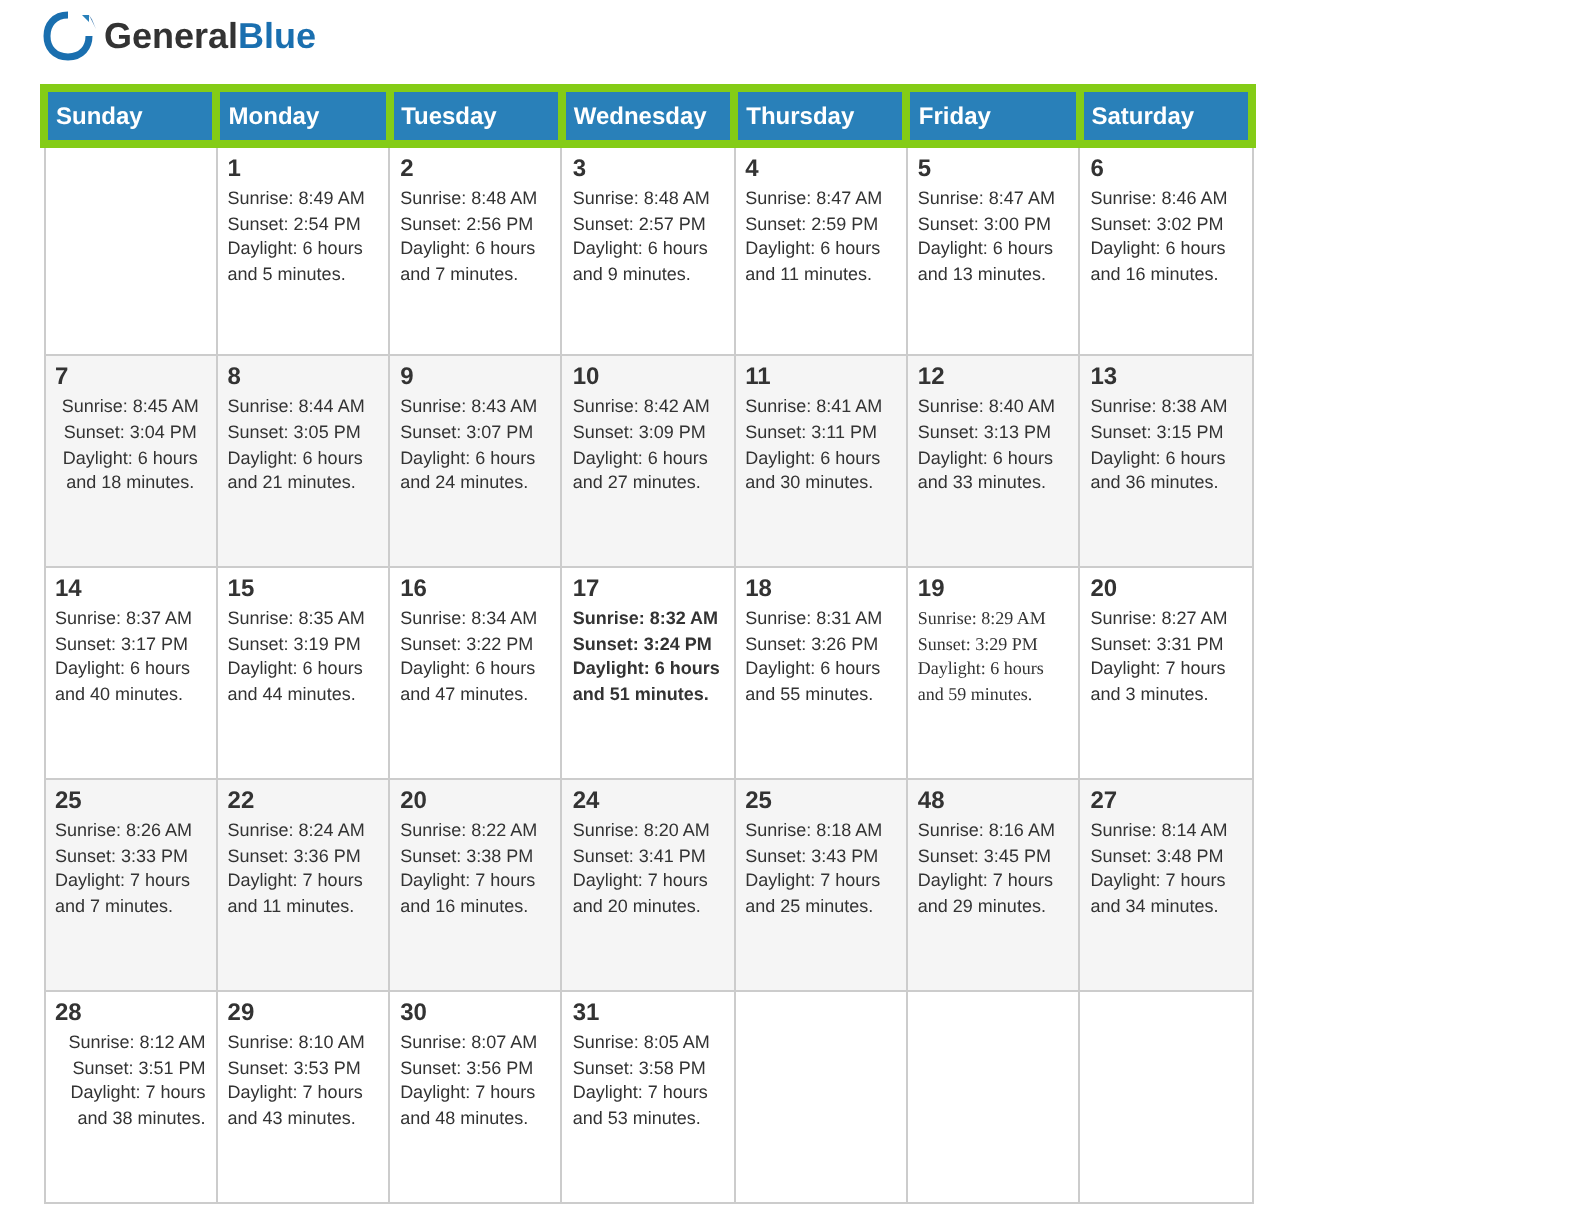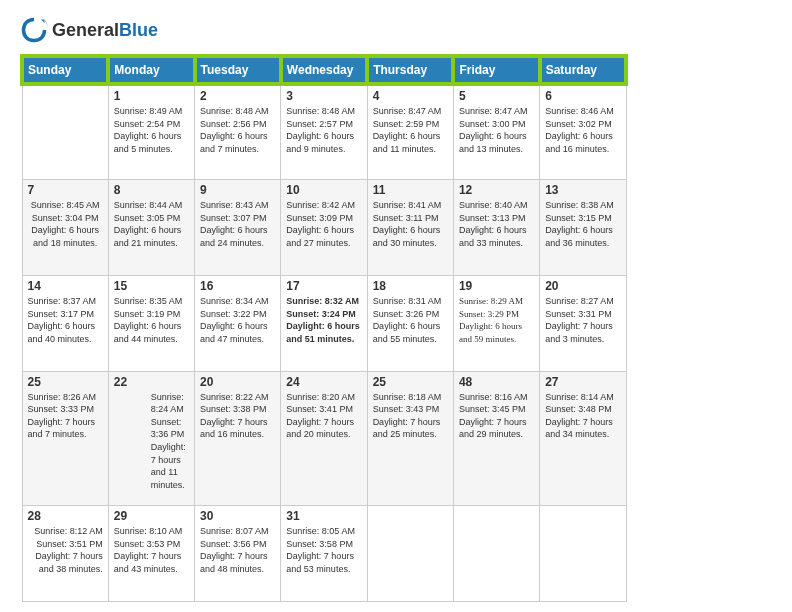--- a/index.html
+++ b/index.html
@@ -6,21 +6,21 @@
     body {
       width: 792px;
       height: 612px;
       font-family: Arial, sans-serif;
       background: #fff;
       overflow: hidden;
     }
     .page {
       width: 648px;
       height: 612px;
-      padding: 16px 20px 10px 20px;
+      padding: 4px 20px 10px 20px;
       display: flex;
       flex-direction: column;
     }
     .header {
       display: flex;
       justify-content: space-between;
       align-items: flex-start;
       margin-bottom: 10px;
     }
     .logo {
@@ -284,21 +284,21 @@
         <tr>
           <td>
             <span class="day-number">25</span>
             <div class="day-info" style="white-space: pre-line;">Sunrise: 8:26 AM
 Sunset: 3:33 PM
 Daylight: 7 hours
 and 7 minutes.</div>
           </td>
           <td>
             <span class="day-number">22</span>
-            <div class="day-info" style="white-space: pre-line; margin-left: 37px;">Sunrise: 8:24 AM
+            <div class="day-info" style="white-space: pre-line;">Sunrise: 8:24 AM
 Sunset: 3:36 PM
 Daylight: 7 hours
 and 11 minutes.</div>
           </td>
           <td>
             <span class="day-number">20</span>
             <div class="day-info" style="white-space: pre-line;">Sunrise: 8:22 AM
 Sunset: 3:38 PM
 Daylight: 7 hours
 and 16 minutes.</div>

